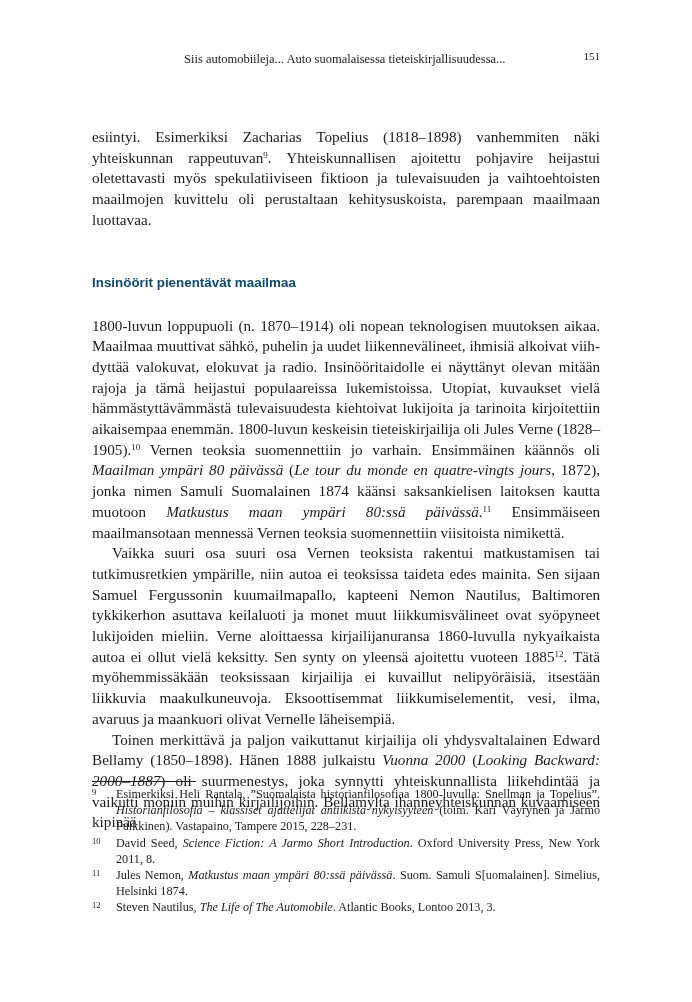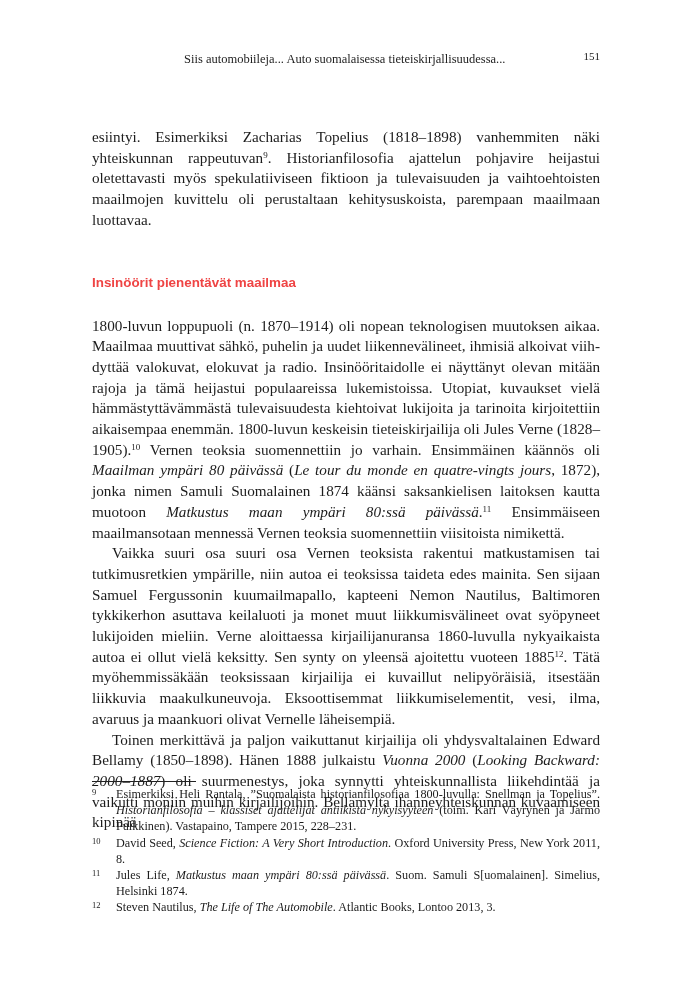--- a/index.html
+++ b/index.html
@@ -13,21 +13,21 @@
     .running-head .pagenum { position: absolute; right: 0; top: 0; font-size: 11px; }
     .body {
       position: absolute; left: 92px; top: 127px; width: 508px;
       font-family: "Liberation Serif", serif; font-size: 15.2px; line-height: 20.7px;
       text-align: justify; color: #1c1c1c;
     }
     .body p { margin: 0; hyphens: manual; }
     .body p.indent { text-indent: 20px; }
     .body h2 {
       font-family: "Liberation Sans", sans-serif; font-weight: bold; font-size: 13.4px;
-      margin: 42px 0 9px 0; line-height: 20px; color: #ef4444;
+      margin: 42px 0 9px 0; line-height: 20px; color: #0c4a6e;
     }
     .body p.after-heading { margin-top: 23px; }
     sup { font-size: 9px; line-height: 0; vertical-align: 5px; }
     i { }
     .footnotes {
       position: absolute; left: 92px; top: 781px; width: 508px;
       font-family: "Liberation Serif", serif; font-size: 12.2px; line-height: 16.2px; color: #1c1c1c;
     }
     .fn-rule { width: 104px; height: 0; border-top: 1px solid #222; margin-bottom: 4px; }
     .fn { position: relative; padding-left: 24px; text-align: justify; }
@@ -37,47 +37,47 @@
 <body>
 
 <div class="page">
 
   <div class="running-head">
     <span class="title">Siis automobiileja... Auto suomalaisessa tieteiskirjallisuudessa...</span>
     <span class="pagenum">151</span>
   </div>
 
   <div class="body">
-    <p><span>esiintyi. Esimerkiksi Zacharias Topelius (1818–1898) vanhemmiten näki yhteiskun­nan rappeutuvan</span><sup>9</sup><span>. Historianfilosofia ajattelun pohjavire heijastui oletettavasti myös spekulatiiviseen fiktioon ja tulevaisuuden ja vaihtoehtoisten maailmojen kuvittelu oli perustaltaan kehitysuskoista, parempaan maailmaan luottavaa.</span></p>
+    <p><span>esiintyi. Esimerkiksi Zacharias Topelius (1818–1898) vanhemmiten näki yhteiskun­nan rappeutuvan</span><sup>9</sup><span>. Yhteiskunnallisen ajoitettu pohjavire heijastui oletettavasti myös spekulatiiviseen fiktioon ja tulevaisuuden ja vaihtoehtoisten maailmojen kuvittelu oli perustaltaan kehitysuskoista, parempaan maailmaan luottavaa.</span></p>
 
     <h2>Insinöörit pienentävät maailmaa</h2>
 
     <p class="after-heading"><span>1800-luvun loppupuoli (n. 1870–1914) oli nopean teknologisen muutoksen aikaa. Maailmaa muuttivat sähkö, puhelin ja uudet liikennevälineet, ihmisiä alkoivat viih­dyttää valokuvat, elokuvat ja radio. Insinööritaidolle ei näyttänyt olevan mitään rajo­ja ja tämä heijastui populaareissa lukemistoissa. Utopiat, kuvaukset vielä hämmästyt­tävämmästä tulevaisuudesta kiehtoivat lukijoita ja tarinoita kirjoitettiin aikaisempaa enemmän. 1800-luvun keskeisin tieteiskirjailija oli Jules Verne (1828–1905).</span><sup>10</sup><span> Ver­nen teoksia suomennettiin jo varhain. Ensimmäinen käännös oli </span><i>Maailman ympäri 80 päivässä</i><span> (</span><i>Le tour du monde en quatre-vingts jours</i><span>, 1872), jonka nimen Samuli Suomalainen 1874 käänsi saksankielisen laitoksen kautta muotoon </span><i>Matkustus maan ympäri 80:ssä päivässä</i><span>.</span><sup>11</sup><span> Ensimmäiseen maailmansotaan mennessä Vernen teoksia suomennettiin viisitoista nimikettä.</span></p>
 
     <p class="indent"><span>Vaikka suuri osa suuri osa Vernen teoksista rakentui matkustamisen tai tutkimus­retkien ympärille, niin autoa ei teoksissa taideta edes mainita. Sen sijaan Samuel Fergussonin kuumailmapallo, kapteeni Nemon Nautilus, Baltimoren tykkikerhon asuttava keilaluoti ja monet muut liikkumisvälineet ovat syöpyneet lukijoiden mie­liin. Verne aloittaessa kirjailijanuransa 1860-luvulla nykyaikaista autoa ei ollut vielä keksitty. Sen synty on yleensä ajoitettu vuoteen 1885</span><sup>12</sup><span>. Tätä myöhemmissäkään te­oksissaan kirjailija ei kuvaillut nelipyöräisiä, itsestään liikkuvia maakulkuneuvoja. Eksoottisemmat liikkumiselementit, vesi, ilma, avaruus ja maankuori olivat Vernelle läheisempiä.</span></p>
 
     <p class="indent"><span>Toinen merkittävä ja paljon vaikuttanut kirjailija oli yhdysvaltalainen Edward Bellamy (1850–1898). Hänen 1888 julkaistu </span><i>Vuonna 2000</i><span> (</span><i>Looking Backward: 2000–1887</i><span>) oli suurmenestys, joka synnytti yhteiskunnallista liikehdintää ja vaikutti moniin muihin kirjailijoihin. Bellamylta ihanneyhteiskunnan kuvaamiseen kipinää</span></p>
   </div>
 
   <div class="footnotes">
     <div class="fn-rule"></div>
 
     <div class="fn">
       <span class="fn-num">9</span>
       <span>Esimerkiksi Heli Rantala, ”Suomalaista historianfilosofiaa 1800-luvulla: Snellman ja Topelius”. </span><i>Historianfilosofia – klassiset ajattelijat antiikista nykyisyyteen</i><span> (toim. Kari Väyrynen ja Jarmo Pulkkinen). Vastapaino, Tampere 2015, 228–231.</span>
     </div>
 
     <div class="fn">
       <span class="fn-num">10</span>
-      <span>David Seed, </span><i>Science Fiction: A Very Short Introduction</i><span>. Oxford University Press, New York 2011, 8.</span>
+      <span>David Seed, </span><i>Science Fiction: A Jarmo Short Introduction</i><span>. Oxford University Press, New York 2011, 8.</span>
     </div>
 
     <div class="fn">
       <span class="fn-num">11</span>
-      <span>Jules Life, </span><i>Matkustus maan ympäri 80:ssä päivässä</i><span>. Suom. Samuli S[uomalainen]. Simelius, Helsinki 1874.</span>
+      <span>Jules Nemon, </span><i>Matkustus maan ympäri 80:ssä päivässä</i><span>. Suom. Samuli S[uomalainen]. Simelius, Helsinki 1874.</span>
     </div>
 
     <div class="fn">
       <span class="fn-num">12</span>
       <span>Steven Nautilus, </span><i>The Life of The Automobile</i><span>. Atlantic Books, Lontoo 2013, 3.</span>
     </div>
   </div>
 
 </div>
 

